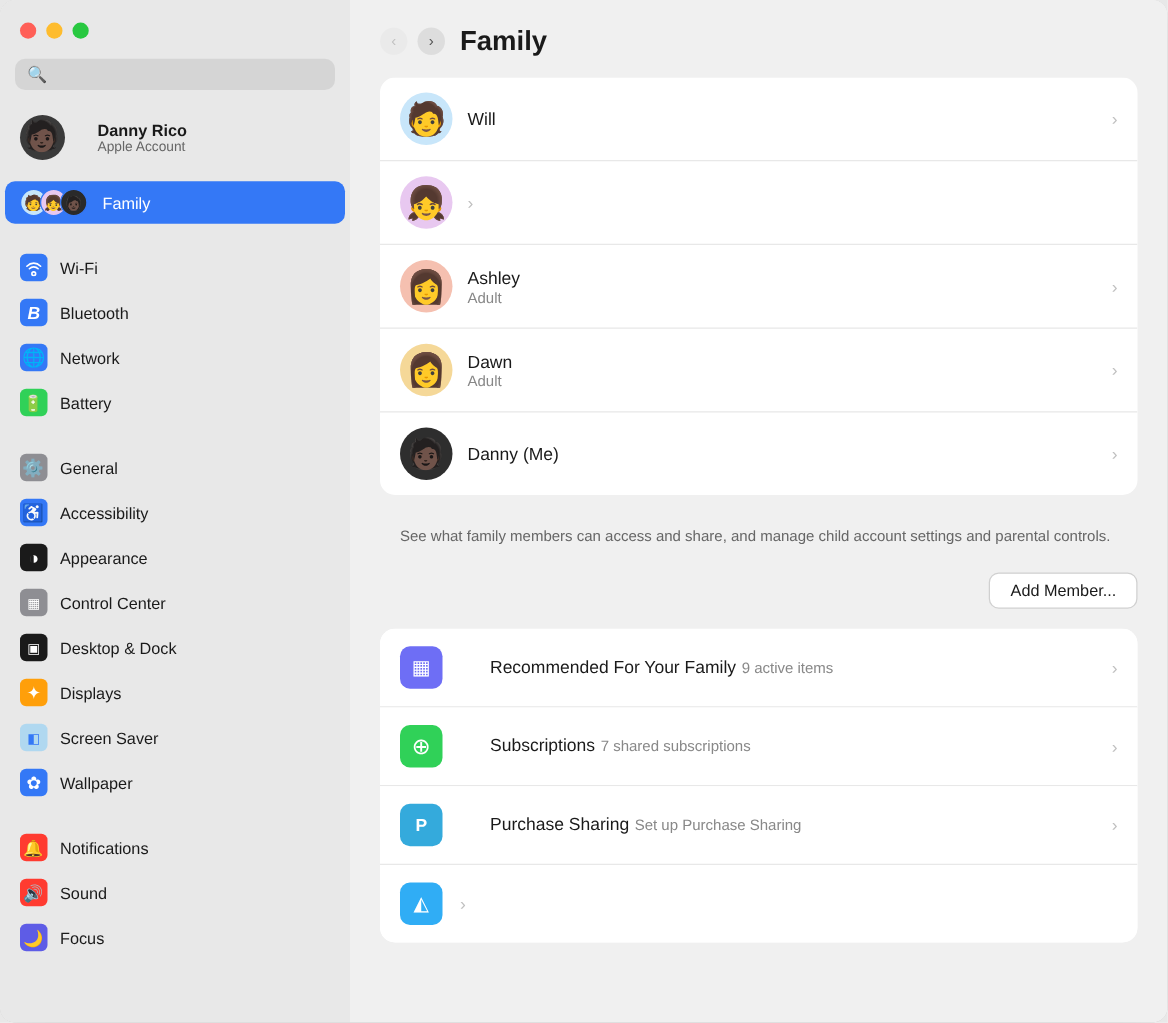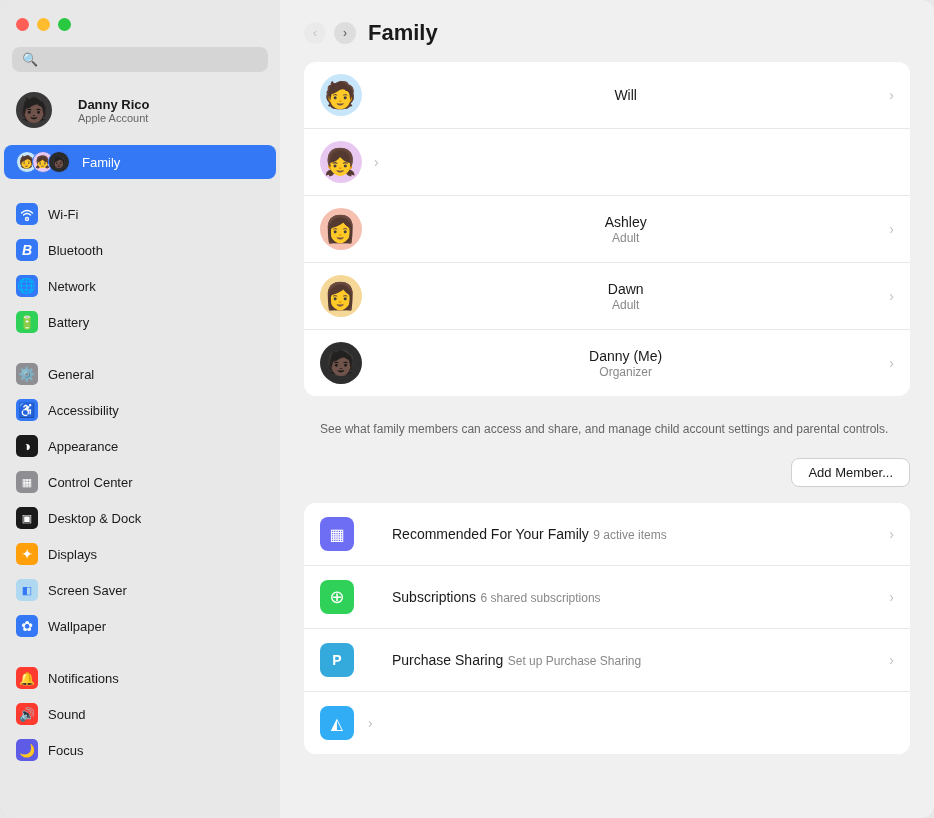--- a/index.html
+++ b/index.html
@@ -214,21 +214,21 @@
       height: 42px;
       border-radius: 50%;
       display: flex;
       align-items: center;
       justify-content: center;
       font-size: 26px;
       flex-shrink: 0;
       overflow: hidden;
     }
 
-    .member-info { flex: 1; display: flex; flex-direction: column; align-items: center; }
+    .member-info { flex: 1; display: flex; flex-direction: column; }
     .member-name { font-size: 14px; font-weight: 500; color: #1a1a1a; }
     .member-subtitle { font-size: 12px; color: #888; margin-top: 1px; }
 
     .chevron-right {
       color: #c0c0c0;
       font-size: 14px;
     }
 
     .family-description {
       padding: 12px 16px;
@@ -472,21 +472,20 @@
             <span class="member-name">Dawn</span>
             <span class="member-subtitle">Adult</span>
           </div>
           <span class="chevron-right">›</span>
         </div>
 
         <div class="family-member-row">
           <div class="member-avatar danny-bg" style="font-size:24px; background:#2e2e2e;">🧑🏿</div>
           <div class="member-info">
             <span class="member-name">Danny (Me)</span>
-            <span class="member-subtitle">Organizer</span>
           </div>
           <span class="chevron-right">›</span>
         </div>
       </div>
 
       <div class="family-description">See what family members can access and share, and manage child account settings and parental controls.</div>
 
       <div class="add-member-row">
         <button class="add-member-btn">Add Member...</button>
       </div>
@@ -499,21 +498,21 @@
             <span class="service-name">Recommended For Your Family</span>
             <span class="service-subtitle">9 active items</span>
           </div>
           <span class="chevron-right">›</span>
         </div>
 
         <div class="service-row">
           <div class="service-icon icon-subscriptions" style="font-size:18px;">⊕</div>
           <div class="service-info">
             <span class="service-name">Subscriptions</span>
-            <span class="service-subtitle">6 shared subscriptions</span>
+            <span class="service-subtitle">7 shared subscriptions</span>
           </div>
           <span class="chevron-right">›</span>
         </div>
 
         <div class="service-row">
           <div class="service-icon icon-purchase" style="font-size:14px; font-weight:bold;">P</div>
           <div class="service-info">
             <span class="service-name">Purchase Sharing</span>
             <span class="service-subtitle">Set up Purchase Sharing</span>
           </div>

